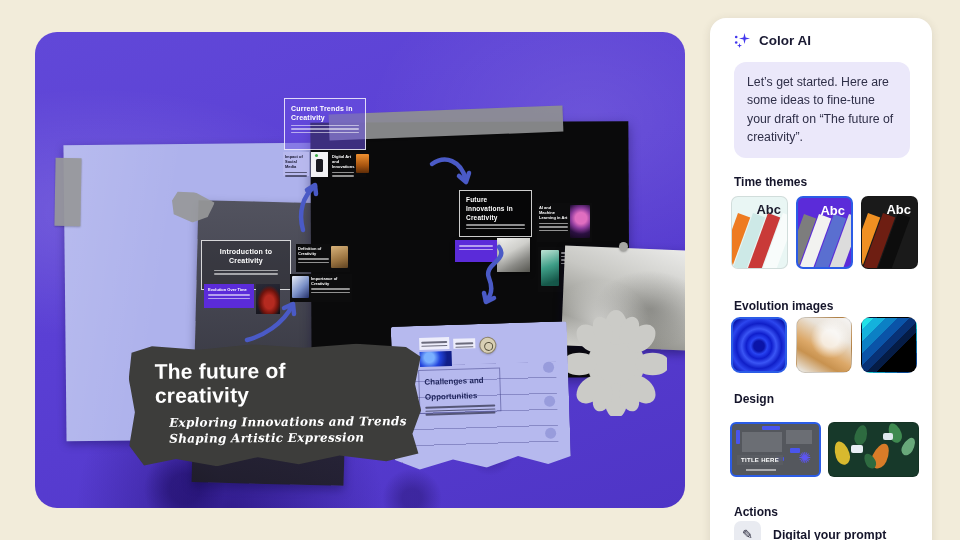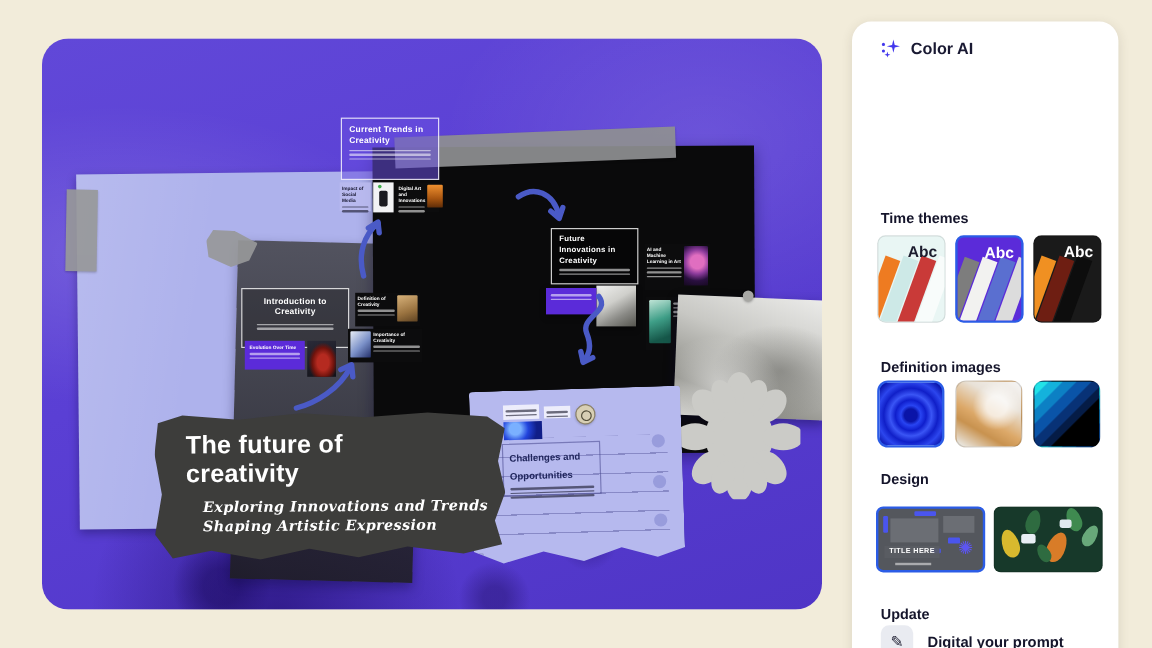--- a/index.html
+++ b/index.html
@@ -294,20 +294,21 @@
   <div class="sb-head">
     <svg width="17" height="17" viewBox="0 0 17 17">
       <path d="M10.5 1 L11.6 5.4 L16 6.5 L11.6 7.6 L10.5 12 L9.4 7.6 L5 6.5 L9.4 5.4 Z" fill="#4338ed"></path>
       <circle cx="2.2" cy="5" r="1.3" fill="#4338ed"></circle>
         <circle cx="2.2" cy="10.5" r="1.3" fill="#4338ed"></circle>
       <path d="M5.5 11 L6.1 13 L8 13.6 L6.1 14.2 L5.5 16 L4.9 14.2 L3 13.6 L4.9 13 Z" fill="#4338ed"></path>
     </svg>
     <span class="sb-title">Color AI</span>
   </div>
 
+  <div class="bubble">Let’s get started. Here are some ideas to fine-tune your draft on “The future of creativity”.</div>
 
   <div class="sb-label lbl-themes">Time themes</div>
   <div class="themes-row">
     <div class="swatch" style="background: rgb(233, 246, 244);">
       <span class="abc" style="color: rgb(28, 28, 46);">Abc</span>
       <span class="stripe s1" style="background: rgb(238, 123, 33);"></span>
       <span class="stripe s2" style="background: rgb(205, 233, 231);"></span>
       <span class="stripe s3" style="background: rgb(201, 58, 56);"></span>
       <span class="stripe s4" style="background: rgb(248, 252, 251);"></span>
     </div>
@@ -319,21 +320,21 @@
       <span class="stripe s4" style="background: rgb(220, 220, 220);"></span>
     </div>
     <div class="swatch" style="background: rgb(26, 26, 26);">
       <span class="abc" style="color: rgb(255, 255, 255);">Abc</span>
       <span class="stripe s1" style="background: rgb(240, 144, 34);"></span>
       <span class="stripe s2" style="background: rgb(110, 30, 18);"></span>
       <span class="stripe s3" style="background: rgb(13, 13, 13);"></span>
     </div>
   </div>
 
-  <div class="sb-label lbl-bg">Definition images</div>
+  <div class="sb-label lbl-bg">Evolution images</div>
   <div class="bg-row">
     <div class="bgthumb bg-flower selected"></div>
     <div class="bgthumb bg-beige"></div>
     <div class="bgthumb bg-geo"></div>
   </div>
 
   <div class="sb-label lbl-design">Design</div>
   <div class="design-row">
     <div class="dthumb d1 selected">
       <span class="blk" style="left:10px;top:8px;width:40px;height:20px;"></span>
@@ -351,18 +352,18 @@
       <span class="leaf" style="left:26px;top:2px;width:12px;height:20px;background:#2e6b40;transform:rotate(14deg);"></span>
       <span class="leaf" style="left:44px;top:20px;width:15px;height:26px;background:#d87c28;transform:rotate(24deg);"></span>
       <span class="leaf" style="left:60px;top:0px;width:12px;height:20px;background:#3f8a50;transform:rotate(-20deg);"></span>
       <span class="leaf" style="left:74px;top:14px;width:11px;height:19px;background:#68a87a;transform:rotate(30deg);"></span>
       <span class="leaf" style="left:36px;top:30px;width:10px;height:16px;background:#2e6b40;transform:rotate(-30deg);"></span>
       <span style="position:absolute;left:22px;top:22px;width:12px;height:8px;background:#e8eef4;border-radius:2px;"></span>
       <span style="position:absolute;left:54px;top:10px;width:10px;height:7px;background:#dfe8ee;border-radius:2px;"></span>
     </div>
   </div>
 
-  <div class="sb-label lbl-actions">Update</div>
+  <div class="sb-label lbl-actions">Actions</div>
   <div class="act-row">
     <span class="act-icon">✎</span>
     <span class="act-label">Digital your prompt</span>
   </div>
 </aside>
 
 </body></html>

